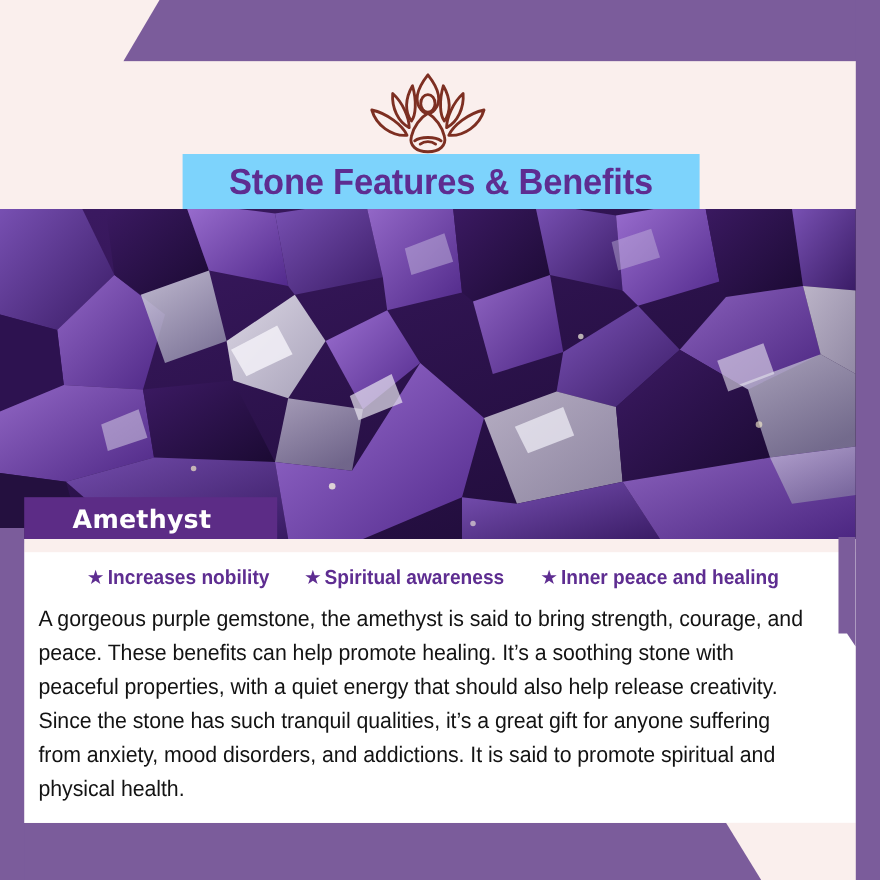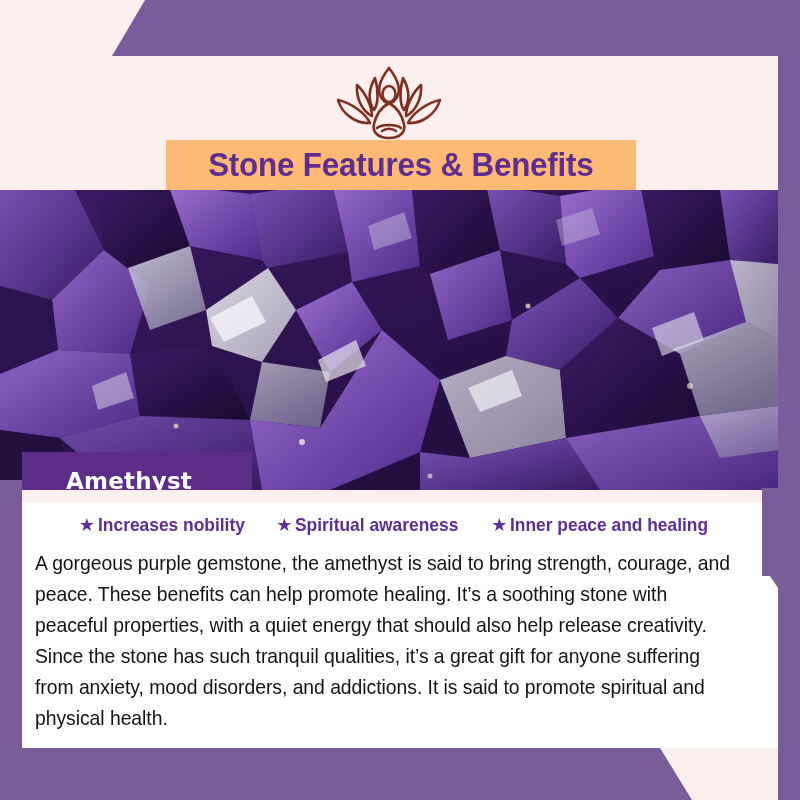--- a/index.html
+++ b/index.html
@@ -98,21 +98,21 @@
     margin-top: 1px;
     white-space: nowrap;
   }
 
   
   .title-plate {
     position: absolute;
     top: 140px; left: 166px;
     width: 470px;
     height: 50px;
-    background: #fdba74;
+    background: #7dd3fc;
     z-index: 3;
     display: flex;
     align-items: center;
     justify-content: center;
   }
   .title-text {
     font-family: "Liberation Sans Narrow", "Liberation Sans", sans-serif;
     font-size: 33px;
     font-weight: bold;
     color: #5e2d91;
@@ -133,21 +133,21 @@
   .photo svg { display: block; width: 100%; height: 100%; }
 
   
   .stone-banner {
     position: absolute;
     top: 452px; left: 22px;
     width: 230px; height: 42px;
     background: #5c2c86;
     z-index: 3;
     display: flex;
-    align-items: flex-end;
+    align-items: center;
     padding-left: 44px;
     box-sizing: border-box;
   }
   .stone-banner-text {
     color: #ffffff;
     font-size: 23px;
     font-weight: bold;
     letter-spacing: 0.2px;
     font-family: "DejaVu Sans", sans-serif;
   }

